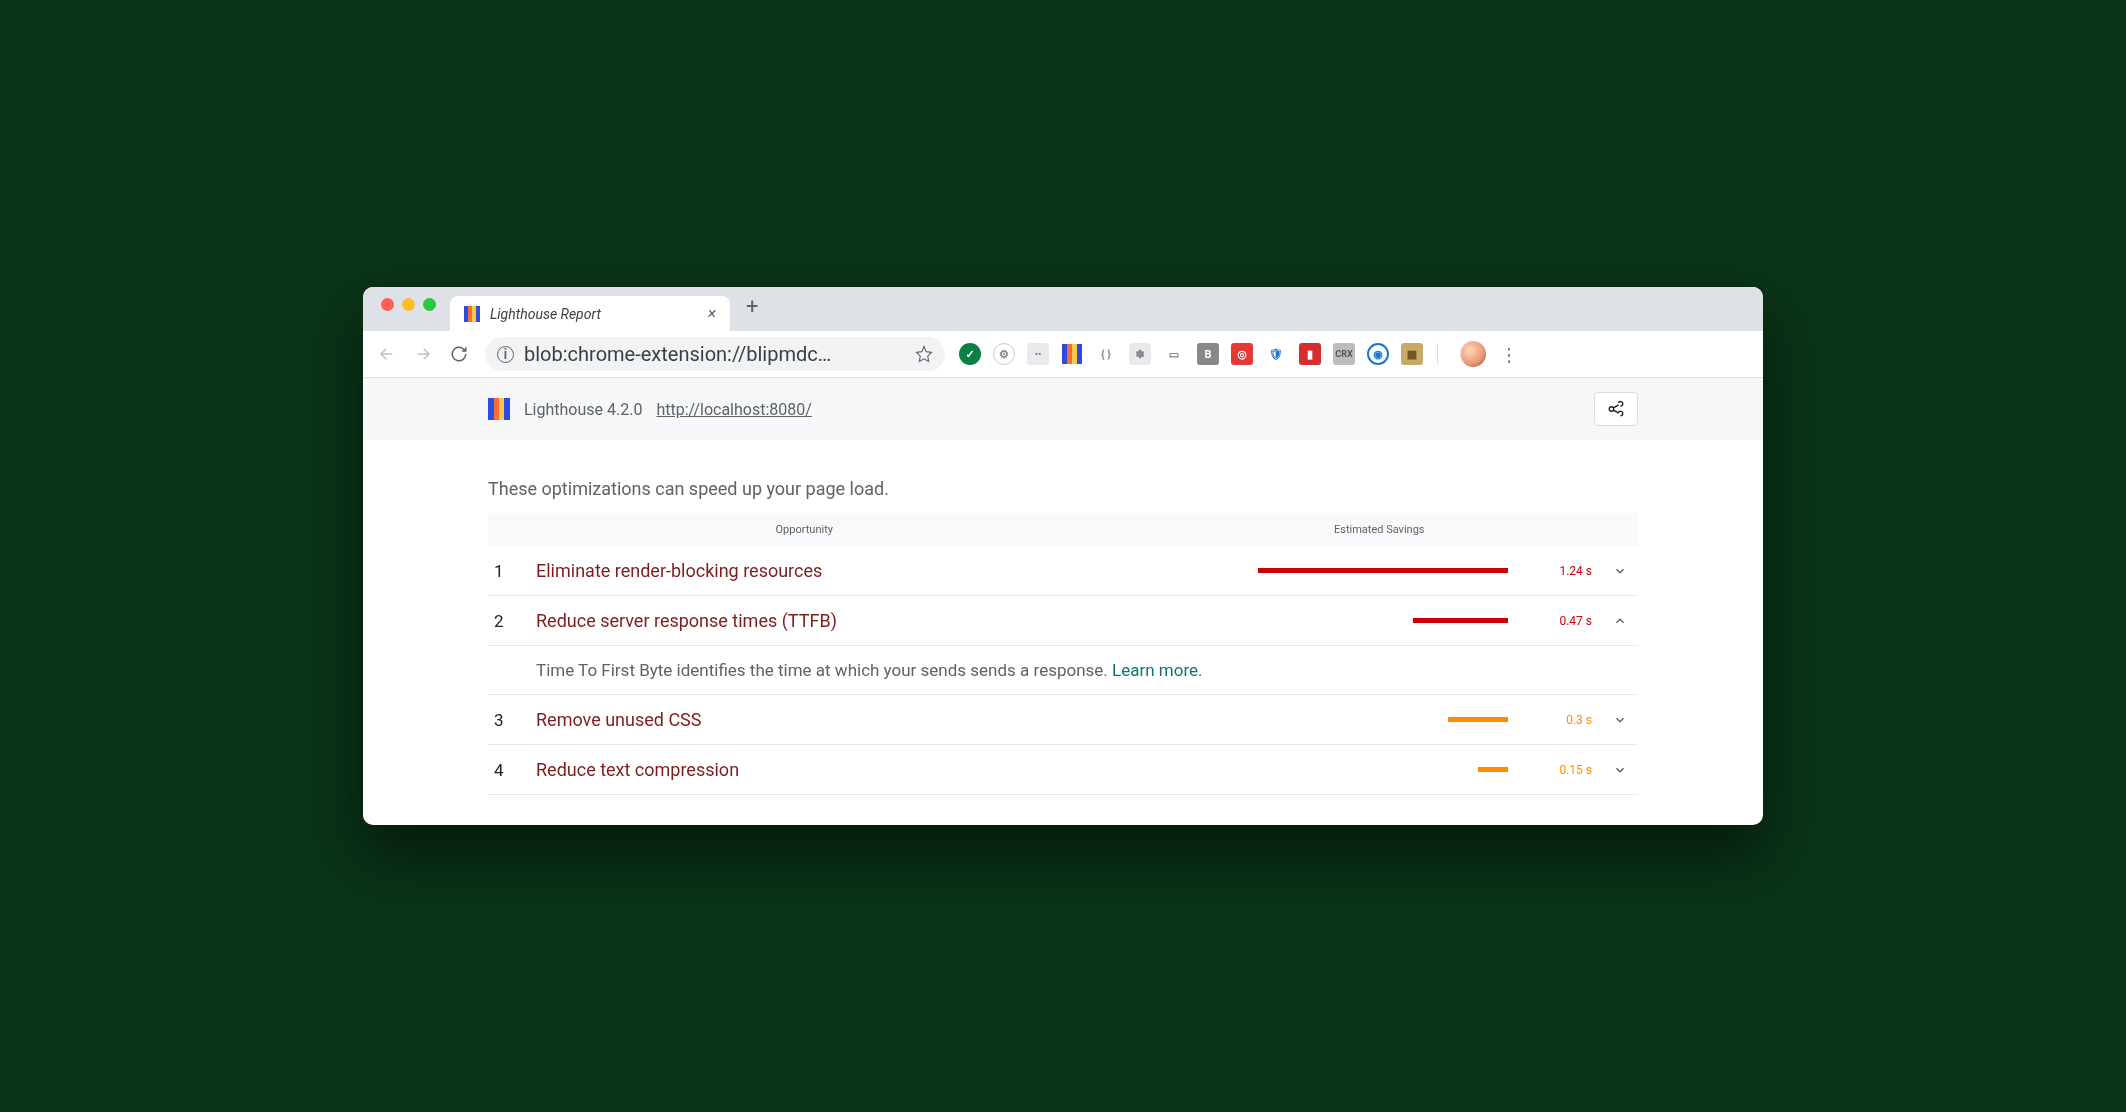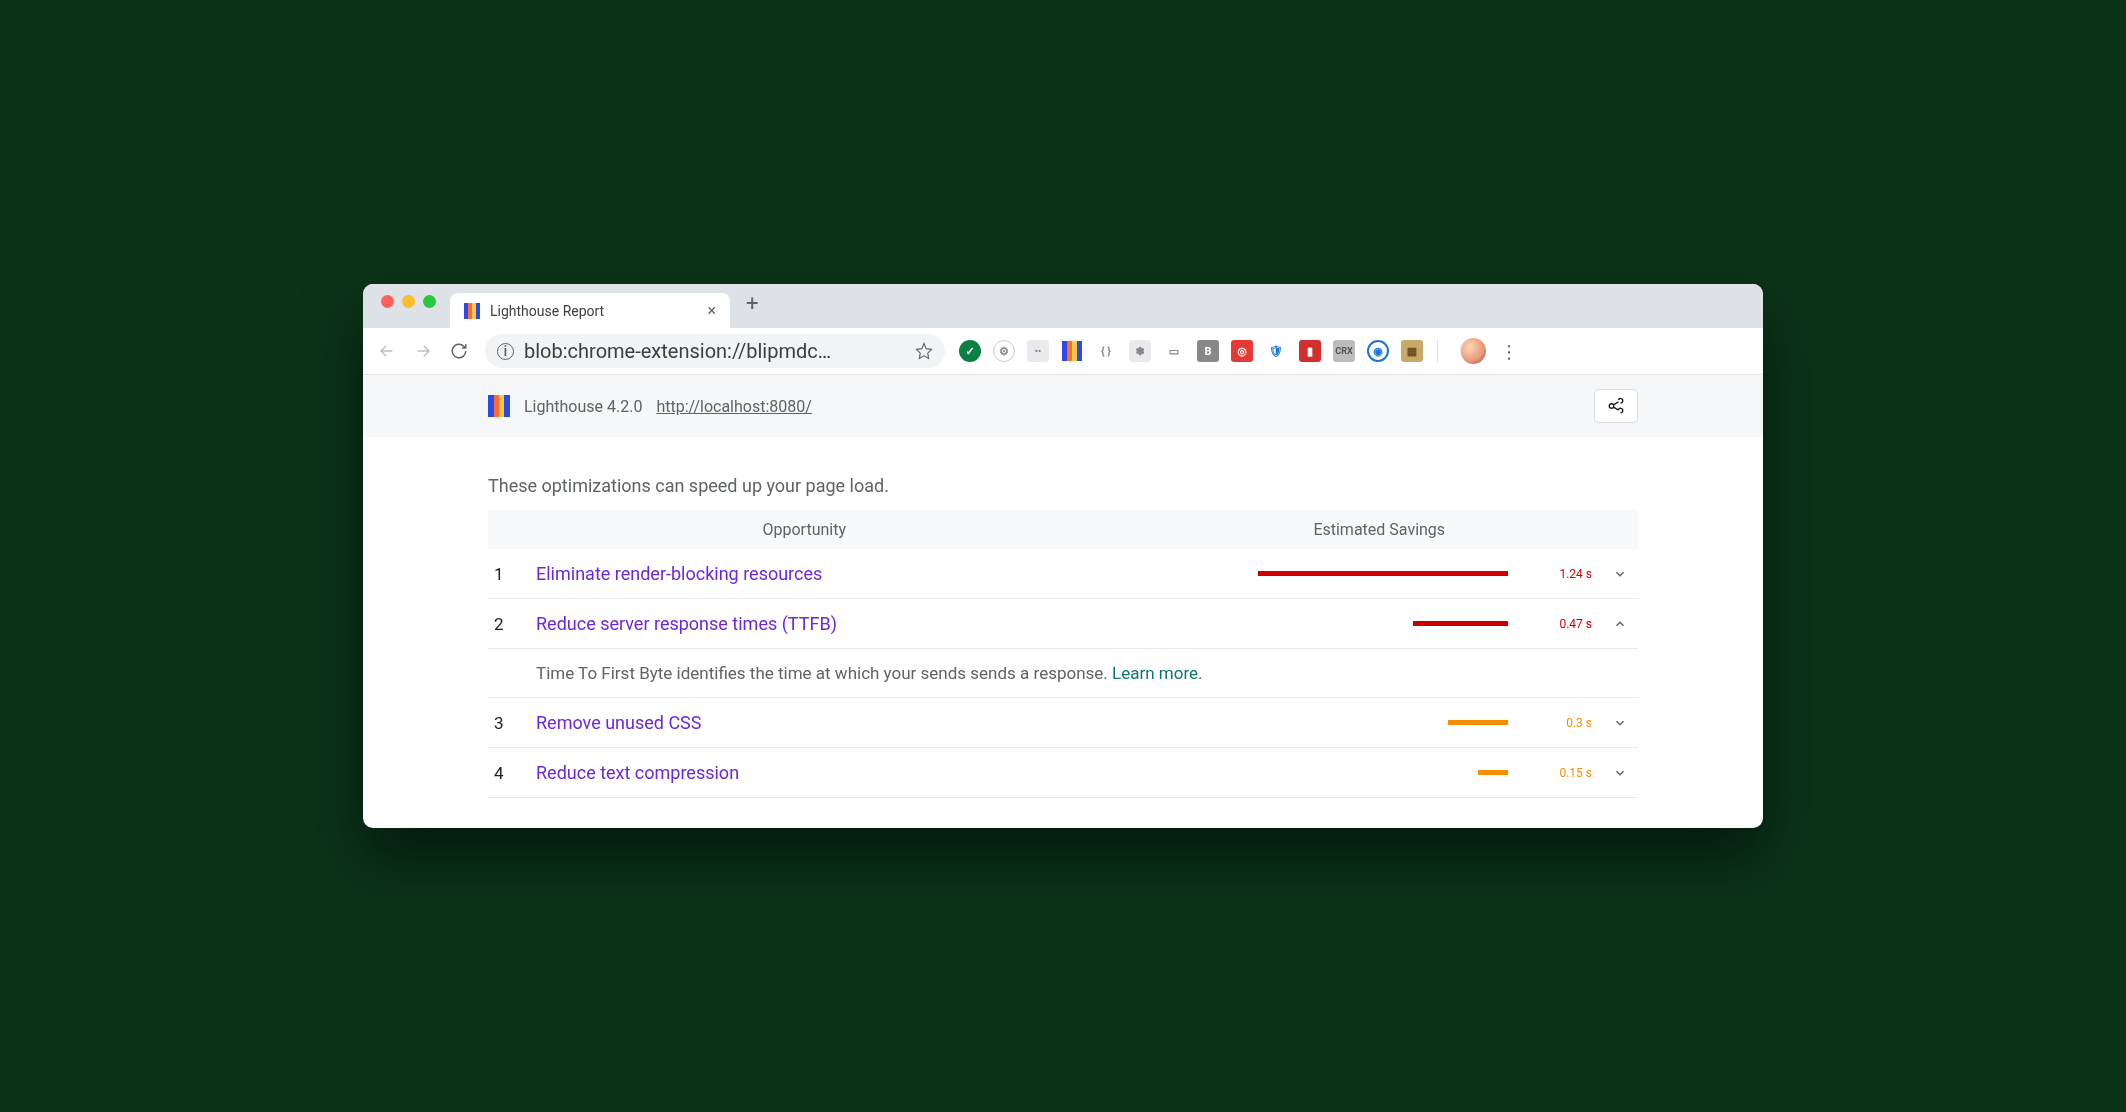--- a/index.html
+++ b/index.html
@@ -34,20 +34,21 @@
 .tab {
   background:#fff;
   border-radius: 8px 8px 0 0;
   display:flex;
   align-items:center;
   padding: 8px 14px;
   gap:10px;
   width: 280px;
   margin-bottom:0;
   position:relative;
+  font-style:italic;
 }
 .tab-title { font-size:14px; color:#3c4043; flex:1; white-space:nowrap; overflow:hidden; text-overflow:ellipsis;}
 .tab-close { color:#5f6368; font-size:16px; cursor:pointer; }
 .new-tab { color:#5f6368; font-size:22px; padding:0 16px 6px; cursor:pointer; align-self:center;}
 .lighthouse-favicon {
   width:16px; height:16px;
   background: linear-gradient(90deg, #2c4be0 0%, #2c4be0 25%, #ff6b35 25%, #ff6b35 50%, #f7c948 50%, #f7c948 75%, #2c4be0 75%);
   position:relative;
   flex-shrink:0;
 }
@@ -129,34 +130,34 @@
   border-radius:50%;
   display:flex; align-items:center; justify-content:center;
   color:#5f6368;
 }
 .section-title { font-size:18px; font-weight:700; color:#202124; }
 .section-desc { color:#5f6368; font-size:18px; padding: 18px 0 14px 0; }
 .table-header {
   display:flex;
   background:#f8f9fa;
   color:#5f6368;
-  font-size:16px;
+  font-size:11px;
   padding:10px 0;
 }
 .th-opp { width:55%; text-align:center; }
 .th-save { width:45%; text-align:center; }
 .row {
   display:flex;
   align-items:center;
   border-bottom:1px solid #e8eaed;
   padding: 14px 6px;
   gap:10px;
 }
 .row-num { width:32px; color:#202124; font-size:17px; }
-.row-label { flex:1; color:#6d28d9; font-size:18px; }
+.row-label { flex:1; color:#7f1d1d; font-size:18px; }
 .row-bar-wrap { width:250px; display:flex; justify-content:flex-end; }
 .row-bar { height:5px; border-radius:0; }
 .row-savings { width:80px; text-align:right; font-size:12px; padding-right:6px; }
 .row-chev { width:24px; color:#5f6368; display:flex; align-items:center; justify-content:center; cursor:pointer;}
 .sev-red .row-bar { background:#cc0000; }
 .sev-red .row-savings { color:#cc0000; }
 .sev-orange .row-bar { background:#fb8c00; }
 .sev-orange .row-savings { color:#fb8c00; }
 .expanded-desc {
   padding: 14px 6px 14px 48px;

